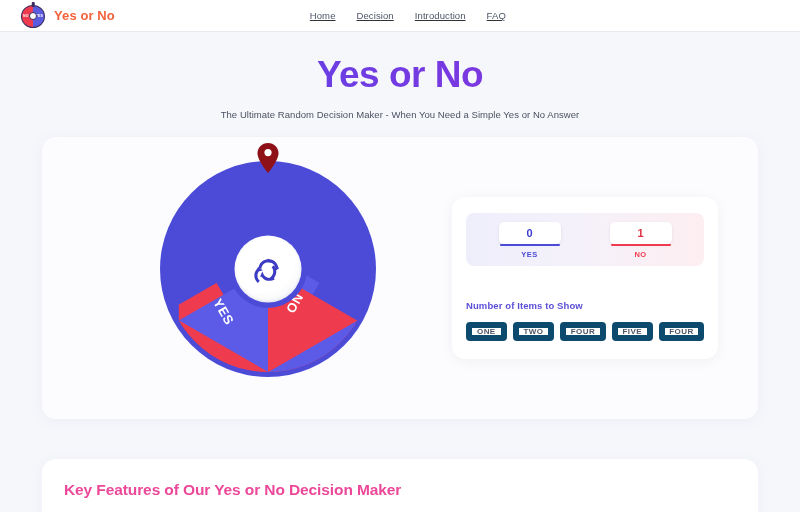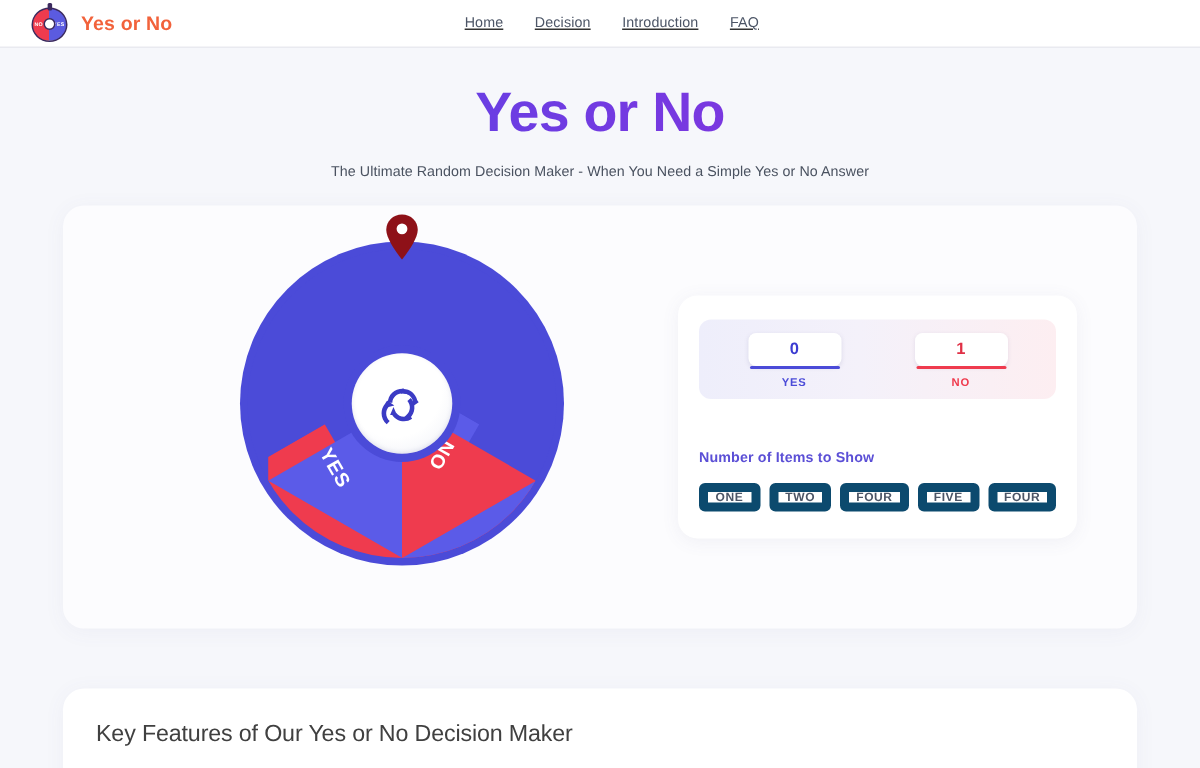--- a/index.html
+++ b/index.html
@@ -344,22 +344,22 @@
     top: 459px;
     width: 716px;
     height: 90px;
     background: #ffffff;
     border-radius: 14px;
     box-shadow: 0 2px 14px rgba(90, 90, 140, 0.055);
     padding: 22px 22px 0 22px;
   }
   .features-title {
     font-size: 15.5px;
-    font-weight: 400;
-    color: #404040;
+    font-weight: 700;
+    color: #ec4899;
     letter-spacing: -0.1px;
   }
 </style>
 </head>
 <body>
 
 <div class="header">
   <div class="brand">
     <div class="brand-logo">
       <div class="lg-stem"></div>

